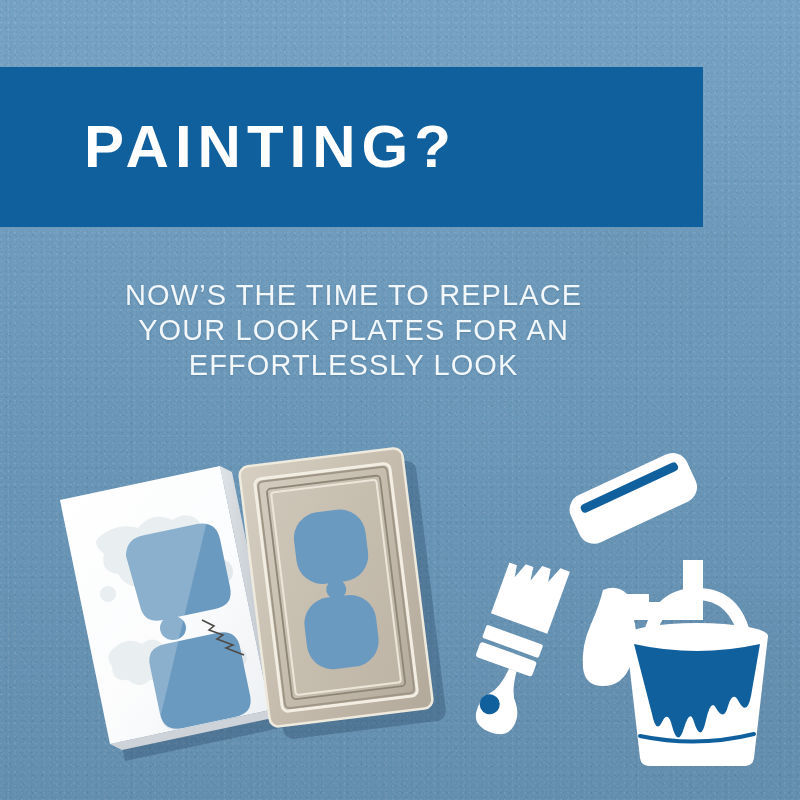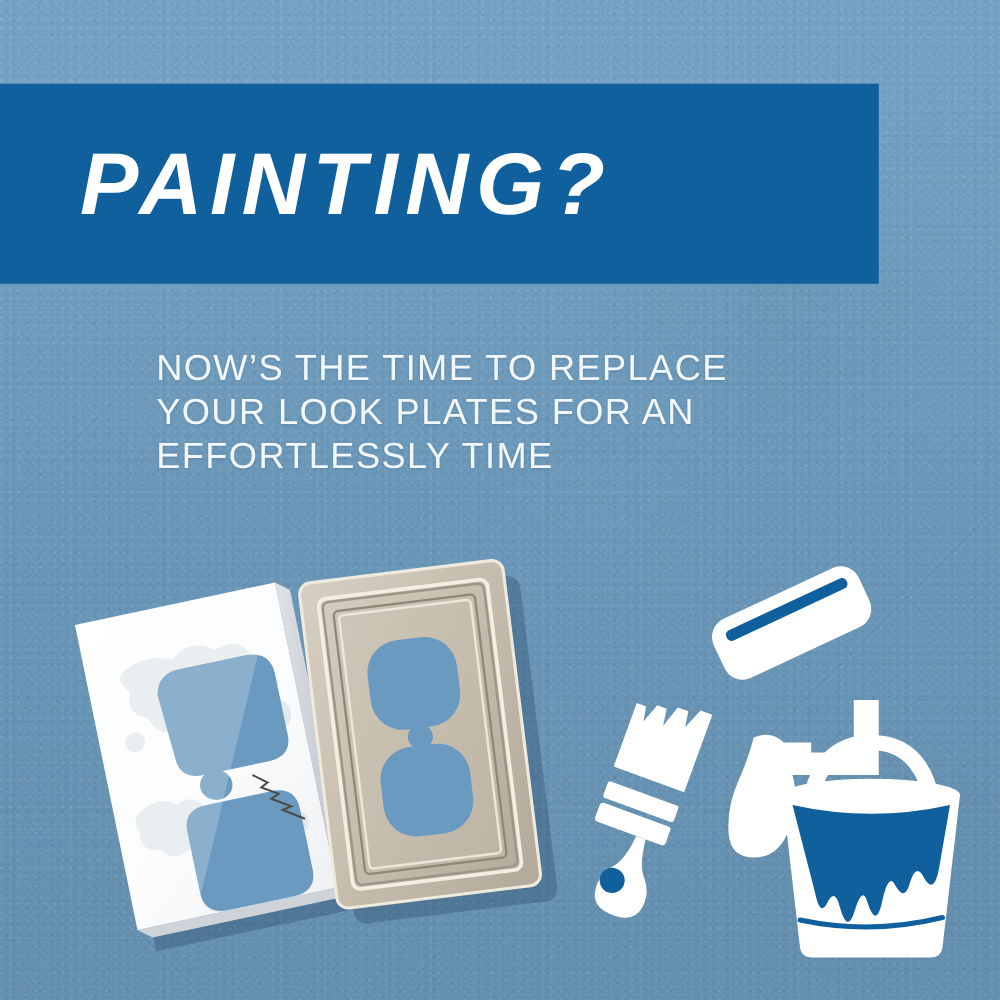--- a/index.html
+++ b/index.html
@@ -64,42 +64,41 @@
     left: 0;
     top: 67px;
     width: 703px;
     height: 160px;
     background: #11609e;
     display: flex;
     align-items: center;
   }
   .banner-title {
     color: #ffffff;
-    font-size: 70px;
+    font-size: 60px;
     font-weight: 700;
     letter-spacing: 6px;
     line-height: 1;
-    margin-left: 64px;
+    margin-left: 84px;
     white-space: nowrap;
-    font-style: italic;
   }
 
   
   .subcopy {
     position: absolute;
     left: 125px;
     top: 278px;
     color: #f2f7fa;
     font-size: 29px;
     font-weight: 300;
     letter-spacing: 1.1px;
     line-height: 35px;
     text-shadow: 0 1px 2px rgba(20,50,75,.18);
   }
-  .subcopy div { white-space: nowrap; }
+  .subcopy div { white-space: nowrap; text-align: center; }
 
   
   .art { position: absolute; inset: 0; }
   .art svg { position: absolute; }
 
   #plate-white-wrap { left: 52px;  top: 452px; }
   #plate-beige-wrap { left: 225px; top: 430px; }
   #brush-wrap       { left: 452px; top: 552px; }
   #roller-wrap      { left: 565px; top: 442px; }
   #bucket-wrap      { left: 612px; top: 578px; }
@@ -114,21 +113,21 @@
   <div class="bg-texture"></div>
   <div class="bg-vignette"></div>
 
   <div class="banner">
     <div class="banner-title">PAINTING?</div>
   </div>
 
   <div class="subcopy">
     <div>NOW’S THE TIME TO REPLACE</div>
     <div>YOUR LOOK PLATES FOR AN</div>
-    <div>EFFORTLESSLY TIME</div>
+    <div>EFFORTLESSLY LOOK</div>
   </div>
 
   <div class="art">
 
     <svg id="plate-white-wrap" width="260" height="310" viewBox="0 0 260 310">
       <defs>
         <linearGradient id="wpFace" x1="0" y1="0" x2="1" y2="1">
           <stop offset="0%" stop-color="#ffffff"></stop>
           <stop offset="55%" stop-color="#fbfcfd"></stop>
           <stop offset="100%" stop-color="#eceff2"></stop>

